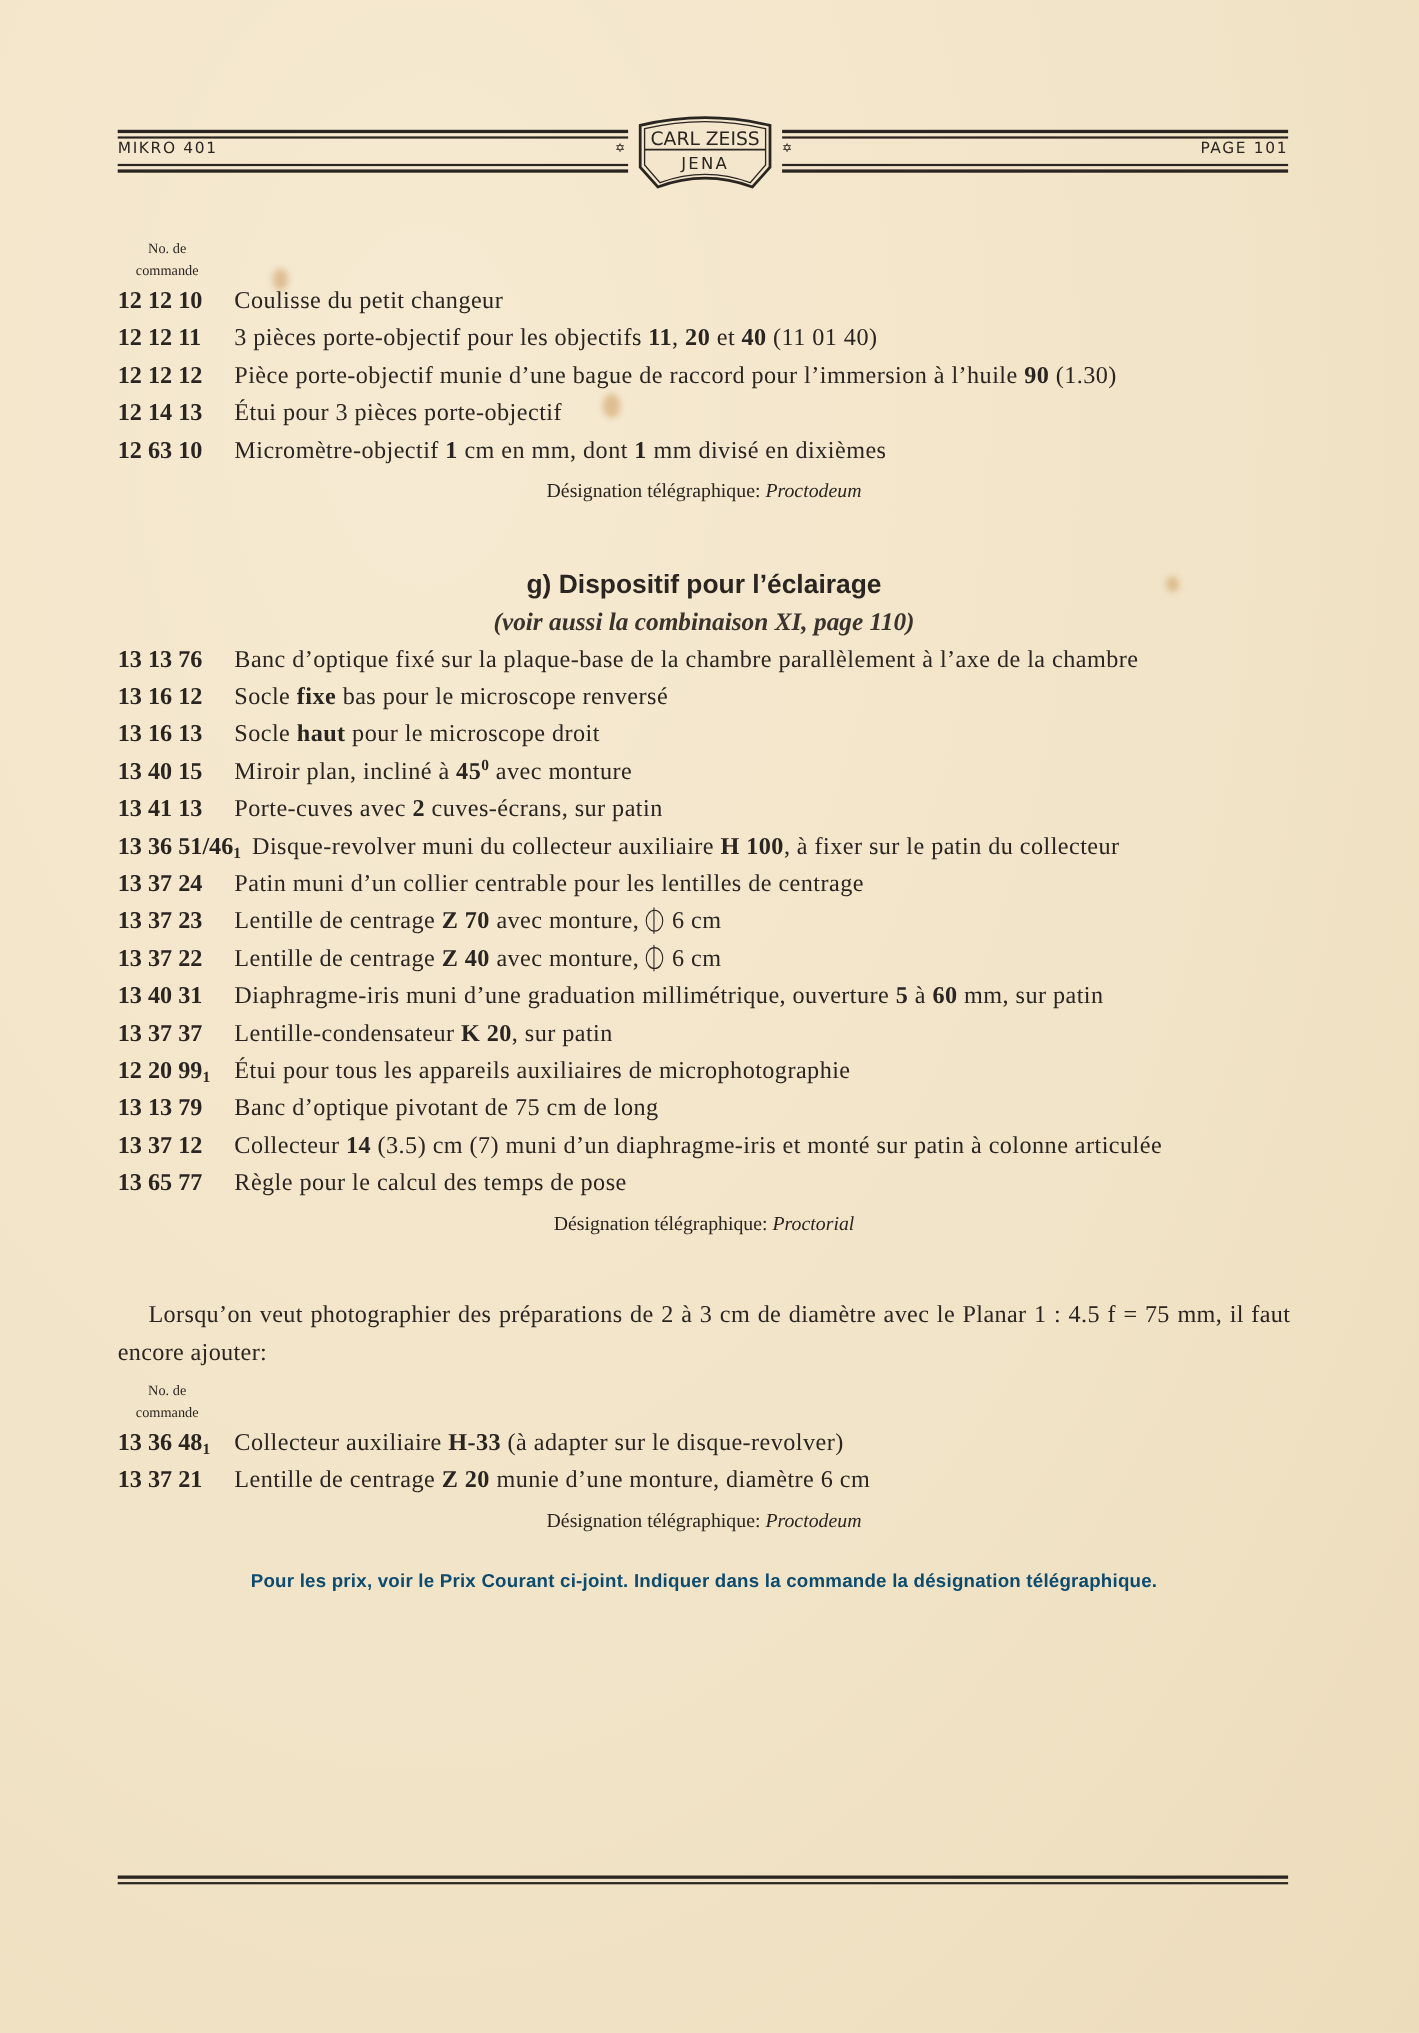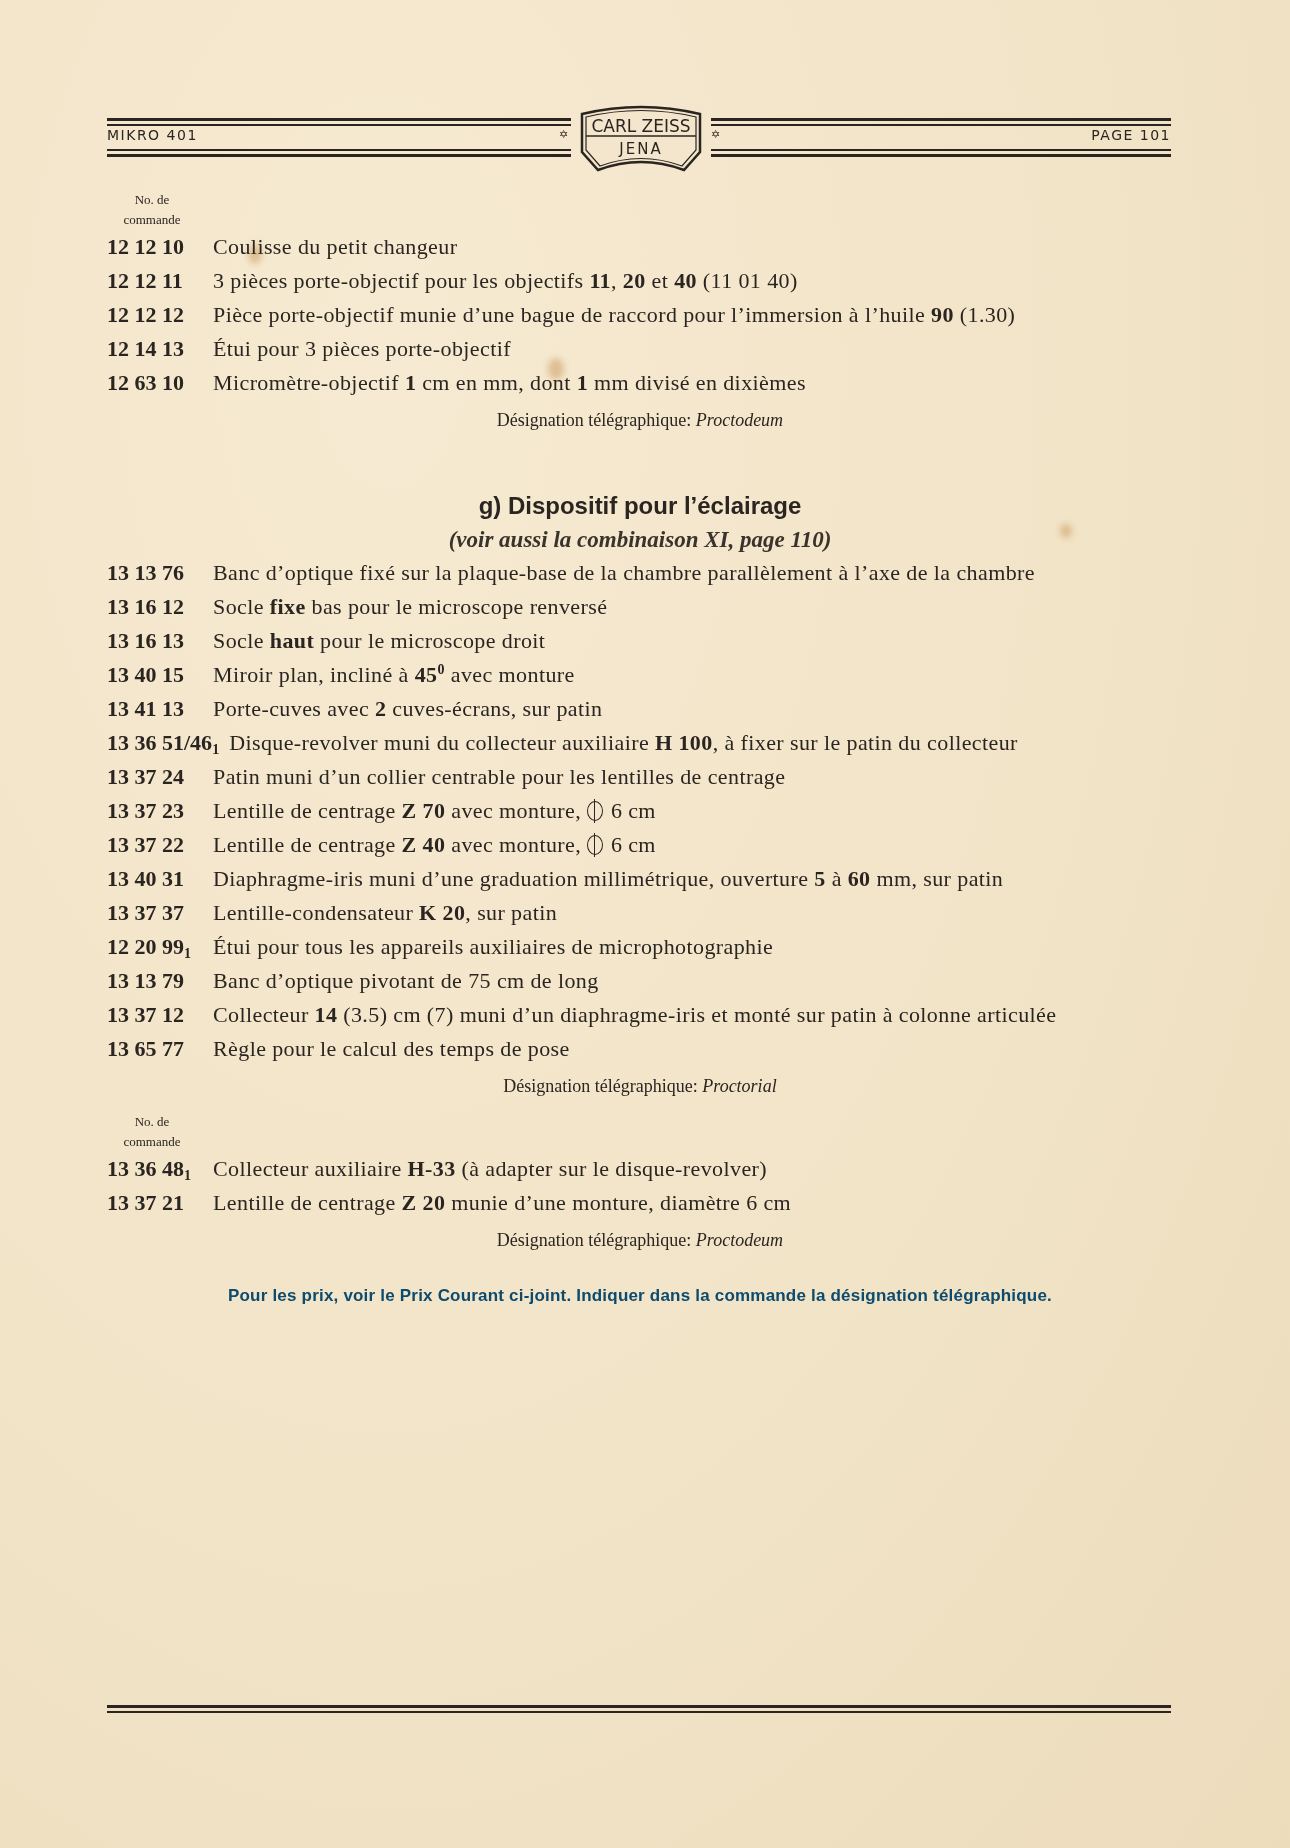--- a/index.html
+++ b/index.html
@@ -20,21 +20,21 @@
     position: absolute; top: 15px; font-family: "DejaVu Sans", sans-serif;
     font-size: 14px; letter-spacing: 1.5px; color: #2a2520;
   }
   .hleft-label { left: 0; }
   .hright-label { right: 0; }
   .hdot { position: absolute; top: 16px; font-size: 11px; color: #2a2520; font-family: "DejaVu Sans", sans-serif; }
   .logo { position: absolute; left: 467px; top: -12px; width: 134px; height: 74px; }
   .logo svg { display: block; }
 
   
-  .content { position: absolute; left: 107px; top: 190px; width: 1066px; }
+  .content { position: absolute; left: 107px; top: 216px; width: 1066px; }
   .colhead {
     font-size: 13px; line-height: 20px; color: #2a2520; text-align: center; width: 90px;
     font-family: "Liberation Serif", serif;
   }
   .entry { display: flex; font-size: 22px; line-height: 34px; font-family: "Liberation Serif", serif; }
   .num { font-weight: bold; width: 106px; flex: 0 0 auto; white-space: nowrap; font-size: 22px; }
   .num.wide { width: auto; margin-right: 10px; }
   .desc { flex: 1; text-align: justify; letter-spacing: 0.4px; }
   .desc b { font-weight: bold; }
   .tg { text-align: center; font-size: 18px; line-height: 36px; margin: 2px 0 0 0; font-family: "Liberation Serif", serif; }
@@ -175,20 +175,21 @@
       <div class="entry">
         <span class="num">13 65 77</span>
         <span class="desc">Règle pour le calcul des temps de pose</span>
       </div>
     </div>
   <div class="tg">
     <span>Désignation télégraphique:</span>
     <i>Proctorial</i>
   </div>
 
+  <div class="para">Lorsqu’on veut photographier des préparations de 2 à 3 cm de diamètre avec le Planar 1 : 4.5 f = 75 mm, il faut encore ajouter:</div>
   <div class="colhead" style="margin-top:8px;">
     <div>No. de</div>
     <div>commande</div>
   </div>
   <div id="sec-p">
       <div class="entry">
         <span class="num">13 36 48<sub>1</sub></span>
         <span class="desc">Collecteur auxiliaire <b>H-33</b> (à adapter sur le disque-revolver)</span>
       </div>
       <div class="entry">

